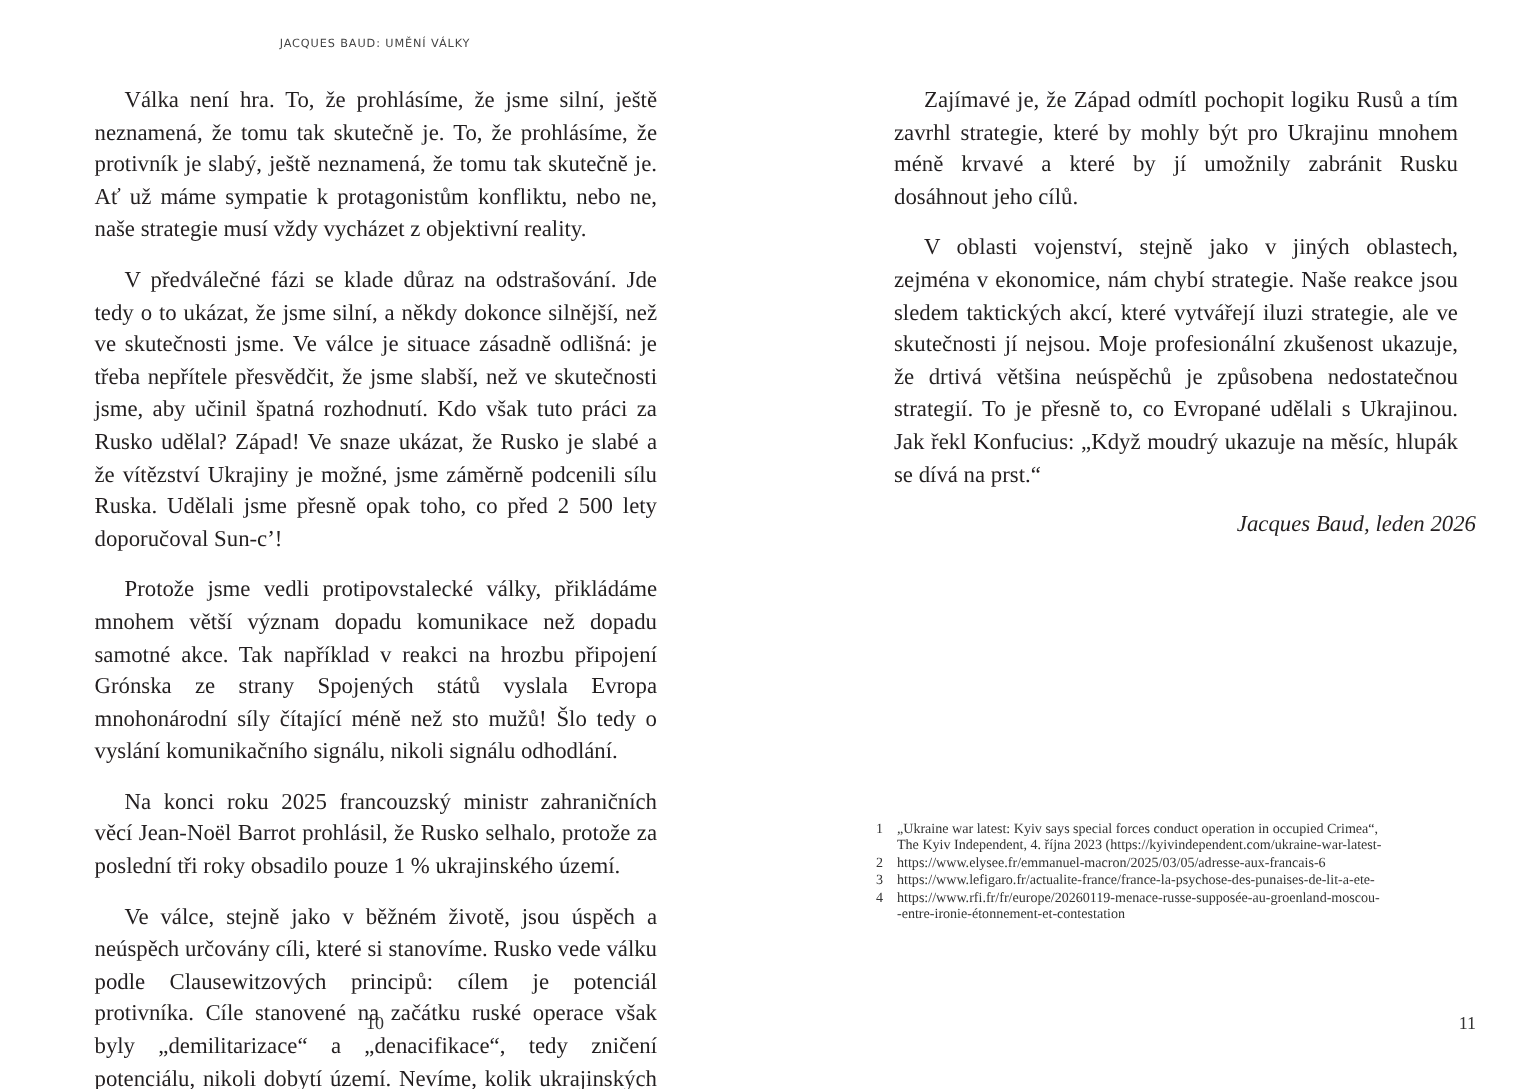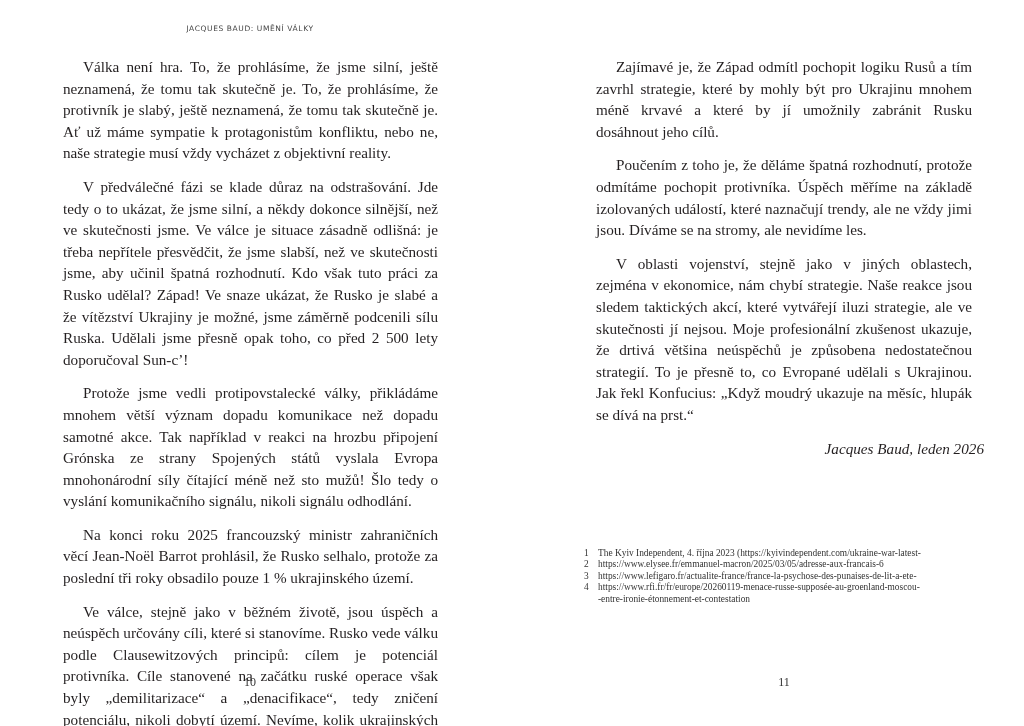--- a/index.html
+++ b/index.html
@@ -37,21 +37,21 @@
   }
   .fn { display: flex; }
   .fn-num { width: 14px; flex: none; }
   .fn-text { flex: 1; }
   .fn-text span { display: block; }
   .folio {
     position: absolute; top: 675px; left: 0; right: 0; text-align: center;
     font-family: "Liberation Serif", "DejaVu Serif", serif; font-size: 12px; color: #333;
   }
   .page.left .folio { left: 50px; width: 400px; right: auto; }
-  .page.right .folio { left: 72px; width: 400px; right: auto; }
+  .page.right .folio { left: 72px; width: 400px; right: auto; text-align: right; }
 </style>
 </head>
 <body>
 
 <div class="spread">
 
   <div class="page left">
     <div class="running-head">JACQUES BAUD: UMĚNÍ VÁLKY</div>
     <div class="body">
       <p>Válka není hra. To, že prohlásíme, že jsme silní, ještě nezna­mená, že tomu tak skutečně je. To, že prohlásíme, že protivník je slabý, ještě neznamená, že tomu tak skutečně je. Ať už máme sympatie k protagonistům konfliktu, nebo ne, naše strategie musí vždy vycházet z objektivní reality.</p>
@@ -59,29 +59,29 @@
       <p>Protože jsme vedli protipovstalecké války, přikládáme mno­hem větší význam dopadu komunikace než dopadu samotné akce. Tak například v reakci na hrozbu připojení Grónska ze strany Spo­jených států vyslala Evropa mnohonárodní síly čítající méně než sto mužů! Šlo tedy o vyslání komunikačního signálu, nikoli signá­lu odhodlání.</p>
       <p>Na konci roku 2025 francouzský ministr zahraničních věcí Jean-Noël Barrot prohlásil, že Rusko selhalo, protože za poslední tři roky obsadilo pouze 1 % ukrajinského území.</p>
       <p>Ve válce, stejně jako v běžném životě, jsou úspěch a neúspěch určovány cíli, které si stanovíme. Rusko vede válku podle Clausewit­zových principů: cílem je potenciál protivníka. Cíle stanovené na začátku ruské operace však byly „demilitarizace“ a „denacifikace“, tedy zničení potenciálu, nikoli dobytí území. Nevíme, kolik ukrajin­ských vojáků bylo během posledních tří let vyřazeno z boje. Podle ukrajinského webu Wartears.org mohlo během tohoto období na Ukrajině zemřít 600 000 lidí. Jedná se o odhadované číslo, které je třeba brát s rezervou. Ale potíže, které Ukrajinci mají s nasazením vojáků na frontu, naznačují, že Rusko dosahuje svého cíle.</p>
     </div>
     <div class="folio">10</div>
   </div>
 
   <div class="page right">
     <div class="body">
       <p>Zajímavé je, že Západ odmítl pochopit logiku Rusů a tím za­vrhl strategie, které by mohly být pro Ukrajinu mnohem méně krvavé a které by jí umožnily zabránit Rusku dosáhnout jeho cílů.</p>
-      <p>Poučením z toho je, že děláme špatná rozhodnutí, protože odmítáme pochopit protivníka. Úspěch měříme na základě izo­lovaných událostí, které naznačují trendy, ale ne vždy jimi jsou. Díváme se na stromy, ale nevidíme les.</p>
       <p>V oblasti vojenství, stejně jako v jiných oblastech, zejména v ekonomice, nám chybí strategie. Naše reakce jsou sledem tak­tických akcí, které vytvářejí iluzi strategie, ale ve skutečnosti jí nejsou. Moje profesionální zkušenost ukazuje, že drtivá většina neúspěchů je způsobena nedostatečnou strategií. To je přesně to, co Evropané udělali s Ukrajinou. Jak řekl Konfucius: „Když moud­rý ukazuje na měsíc, hlupák se dívá na prst.“</p>
       <div class="signature">Jacques Baud, leden 2026</div>
     </div>
 
     <div class="footnotes">
       <div class="fn">
         <div class="fn-num">1</div>
         <div class="fn-text">
+          <span>„Ukraine war latest: Kyiv says special forces conduct operation in occupied Crimea“,</span>
           <span>The Kyiv Independent, 4. října 2023 (https://kyivindependent.com/ukraine-war-latest-</span>
         </div>
       </div>
       <div class="fn">
         <div class="fn-num">2</div>
         <div class="fn-text">
           <span>https://www.elysee.fr/emmanuel-macron/2025/03/05/adresse-aux-francais-6</span>
         </div>
       </div>
       <div class="fn">

